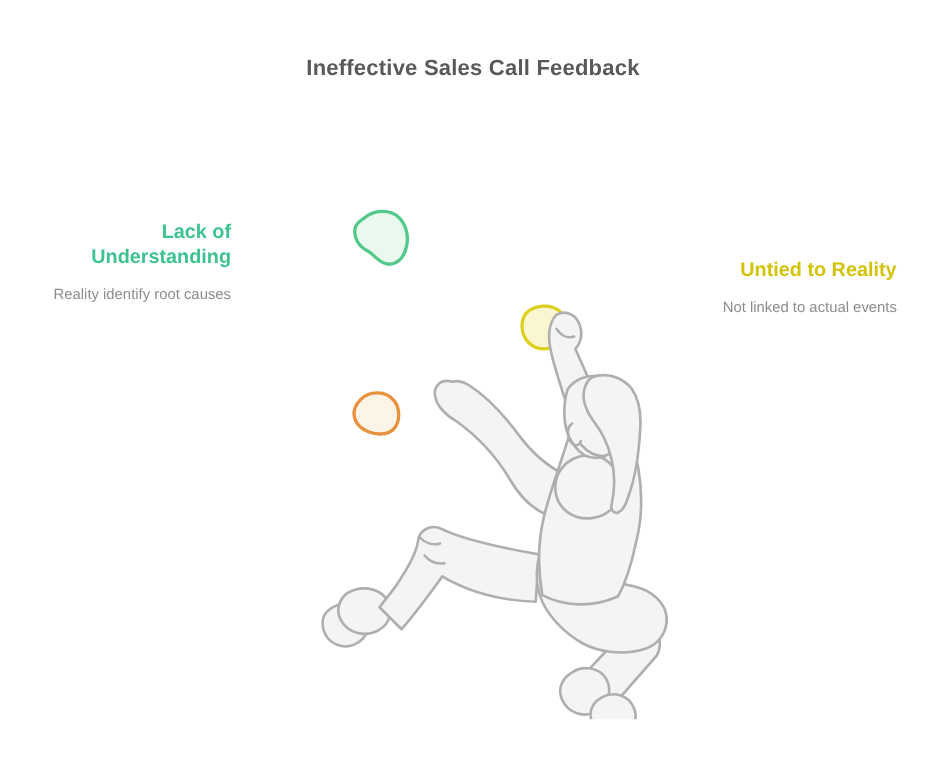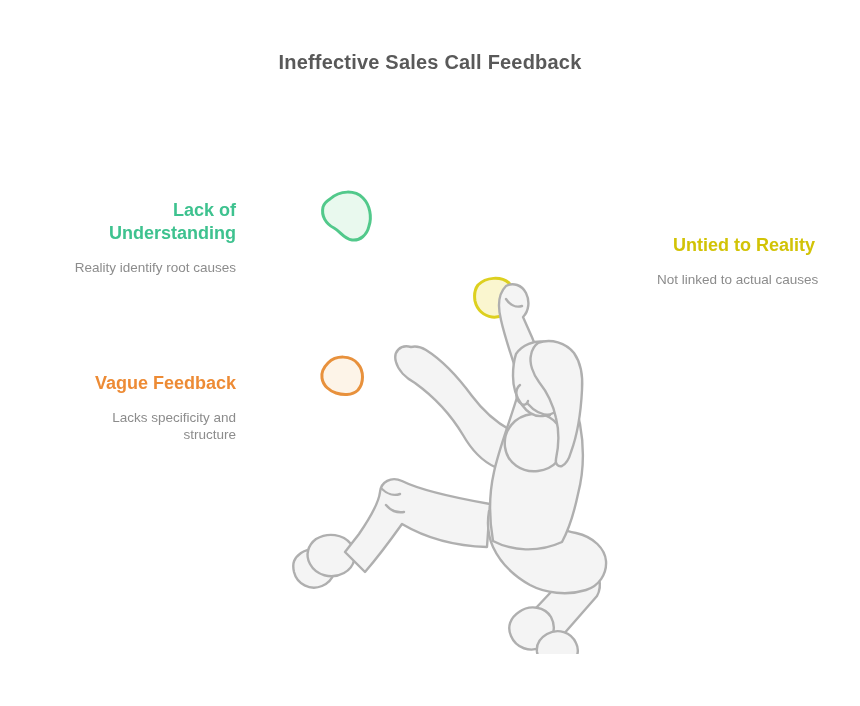--- a/index.html
+++ b/index.html
@@ -17,21 +17,21 @@
     letter-spacing:.2px;
   }
   .label-block{position:absolute;}
   .label-block .heading{
     font-size:18px;font-weight:bold;line-height:23px;
   }
   .label-block .desc{
     margin-top:14px;
     font-size:13.5px;line-height:17px;color:#8C8C8C;
   }
-  .block-left{text-align:right;padding-left:26px;}
+  .block-left{text-align:right;}
   .block-right{text-align:left;}
   #block-understanding{left:0;top:199px;width:210px;}
   #block-understanding .heading{width:140px;margin-left:auto;color:#3EC28F;}
   #block-vague{left:0;top:372px;width:210px;}
   #block-vague .heading{color:#ED8B35;}
   #block-vague .desc{width:150px;margin-left:auto;}
   #block-untied{left:657px;top:234px;width:200px;}
   #block-untied .heading{color:#D2C306;margin-left:16px;}
   .scene{position:absolute;left:0;top:0;width:860px;height:706px;}
 </style>
@@ -40,28 +40,24 @@
 
 <div class="canvas">
 
   <div class="title">Ineffective Sales Call Feedback</div>
 
   <div class="label-block block-left" id="block-understanding">
     <div class="heading">Lack of Understanding</div>
     <div class="desc">Reality identify root causes</div>
   </div>
 
-  <div class="label-block block-left" id="block-vague">
-    <div class="heading">Vague Feedback</div>
-    <div class="desc">Lacks specificity and structure</div>
-  </div>
 
   <div class="label-block block-right" id="block-untied">
     <div class="heading">Untied to Reality</div>
-    <div class="desc">Not linked to actual causes</div>
+    <div class="desc">Not linked to actual events</div>
   </div>
 
   <svg class="scene" viewBox="0 0 860 706">
 
     <path stroke="#52C98B" stroke-width="3" stroke-linejoin="round" d="M330,199 C340,190 355,190 363,198 C370,205 372,217 369,226 C367,235 360,241 352,240 C344,239 340,231 334,228 C326,224 321,216 323,207 C324,203 327,201 330,199 Z" fill="#E9F9EE"></path>
     <path stroke="#E8913C" stroke-width="3" stroke-linejoin="round" d="M328,363 C336,355 351,355 358,364 C364,371 364,383 358,390 C352,396 342,395 336,393 C330,391 323,386 322,378 C321,372 324,367 328,363 Z" fill="#FDF4E8"></path>
     <path stroke="#DDD01F" stroke-width="3" stroke-linejoin="round" d="M478,285 C486,277 501,276 509,283 C515,289 516,299 512,306 C509,313 501,318 492,317 C484,316 477,310 475,301 C474,295 475,289 478,285 Z" fill="#FAF6CF"></path>
 
     <g fill="#F4F4F4" stroke="#AFAFAF" stroke-width="2.4" stroke-linejoin="round" stroke-linecap="round">
 

